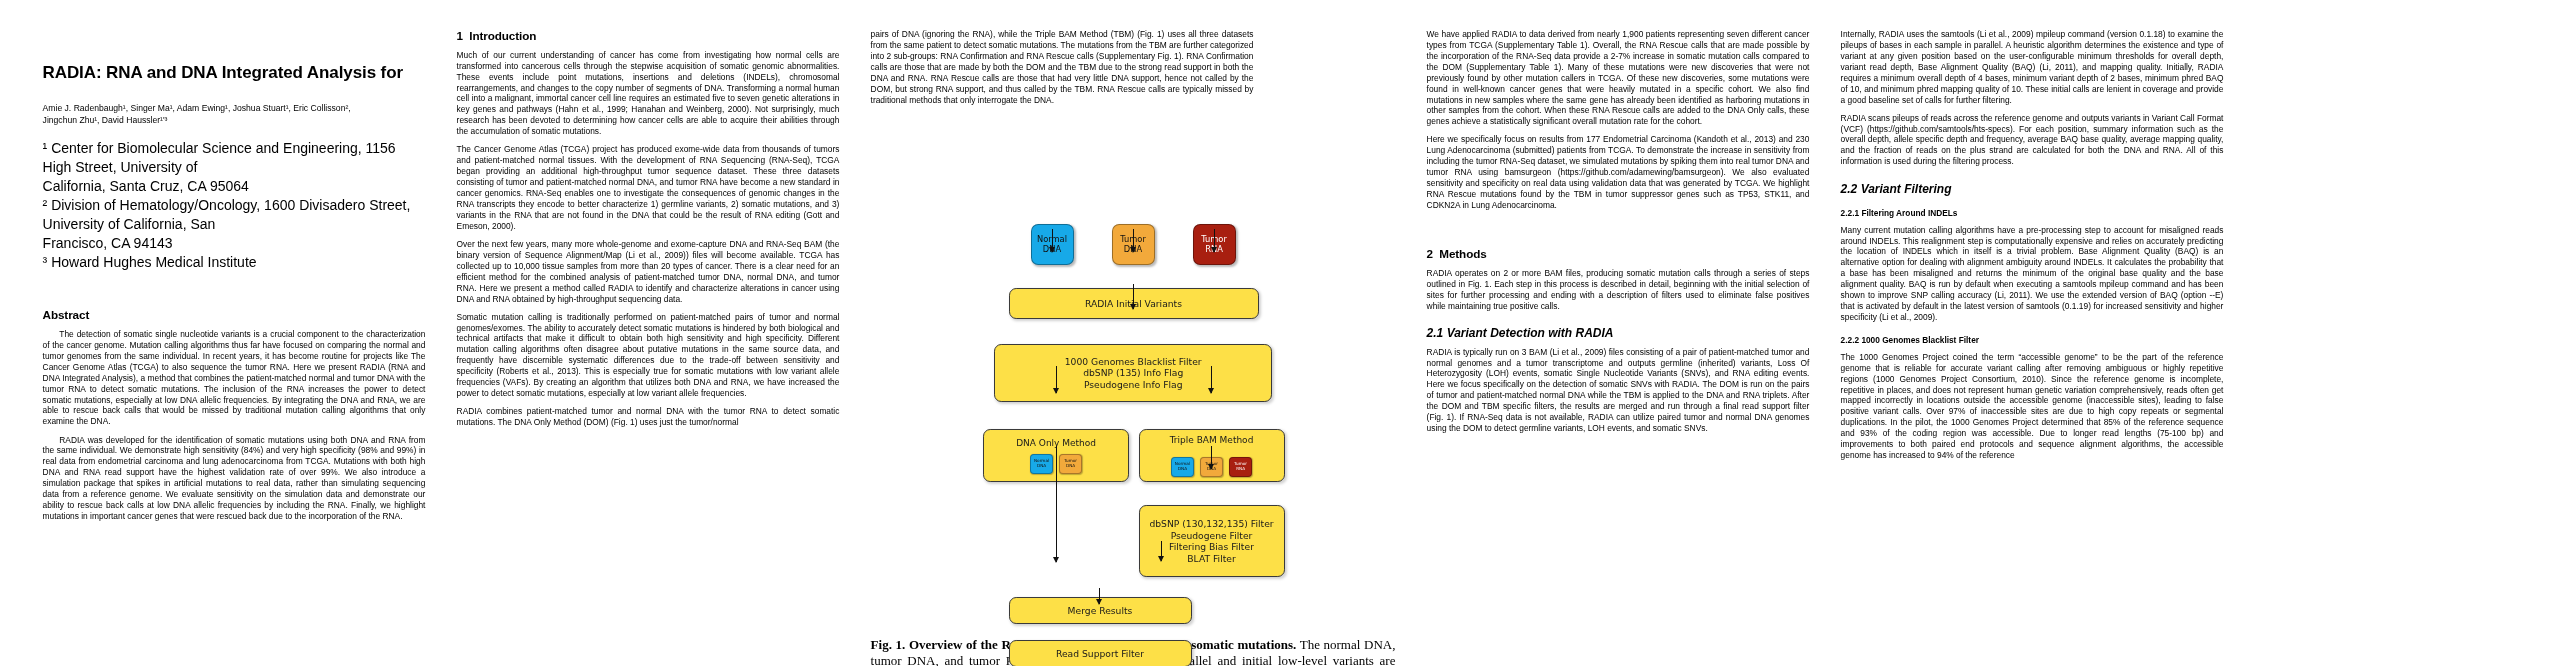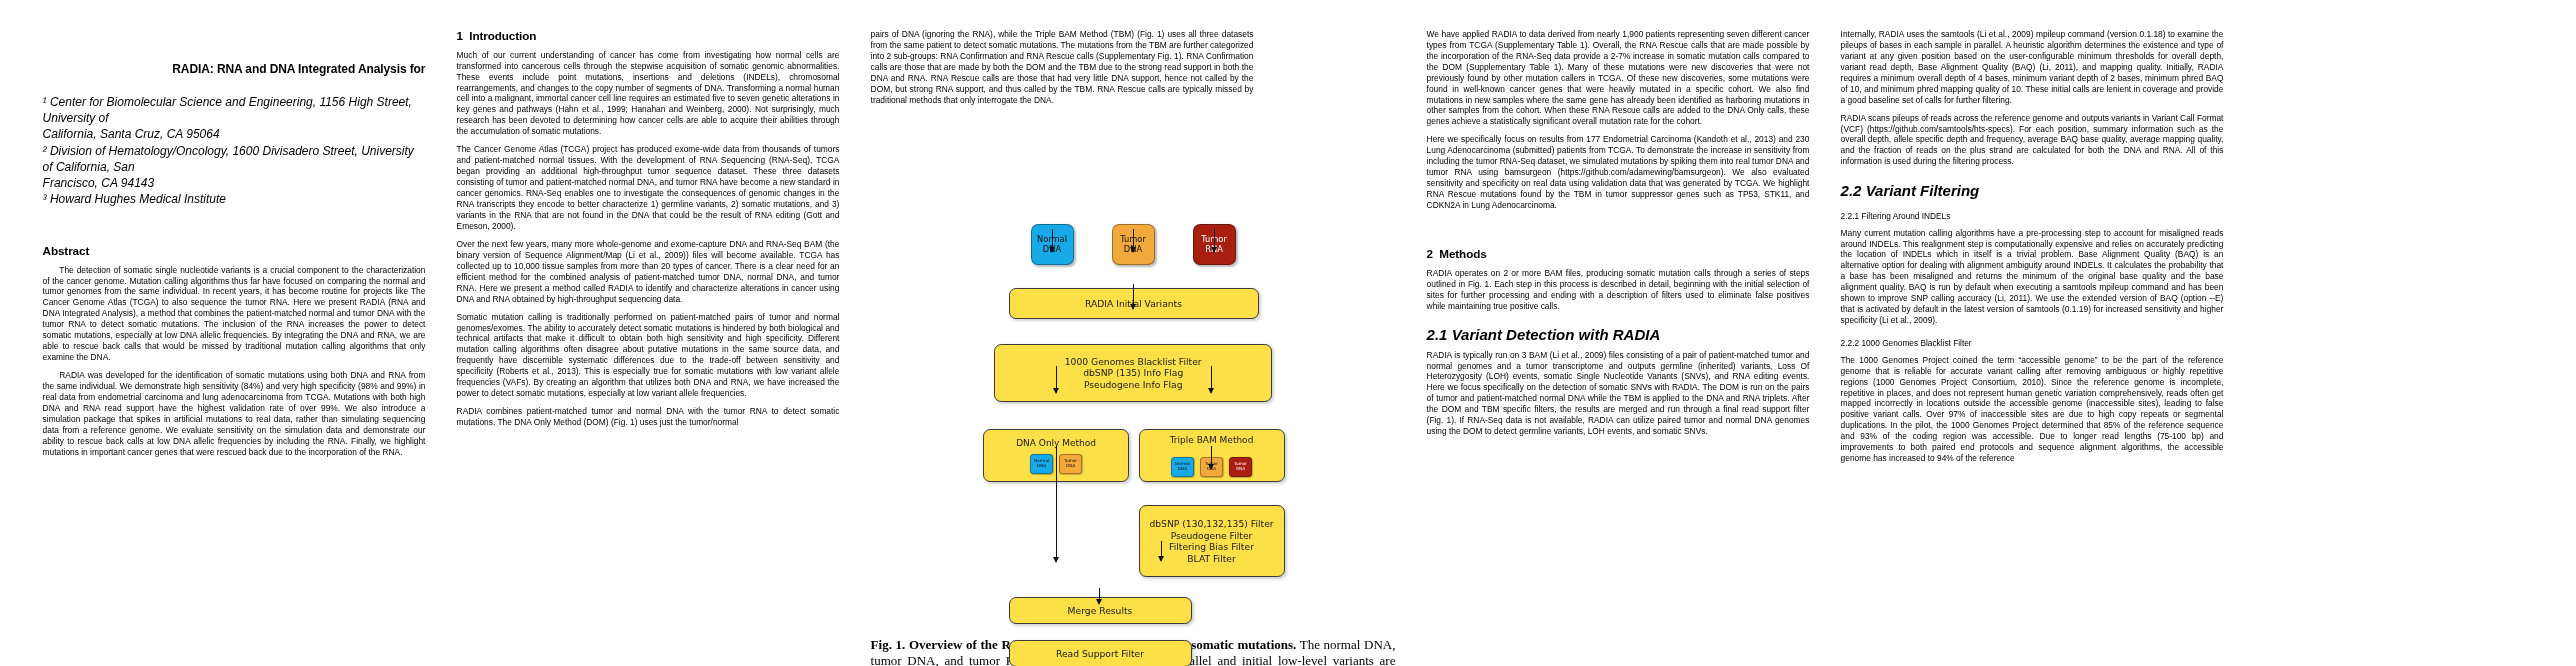--- a/index.html
+++ b/index.html
@@ -25,57 +25,56 @@
   .col {
     width: 414px;
     flex: 0 0 414px;
     padding: 0 15.6px;
     position: relative;
   }
   .col-fig { width: 556px; flex: 0 0 556px; }
 
   
   .title {
-    font-size: 12px;
+    font-size: 17px;
     font-weight: bold;
     line-height: 1.30;
-    text-align: right;
+    text-align: left;
     margin: 33px 0 16px 0;
     letter-spacing: -0.1px;
   }
   .authors {
     font-size: 8.6px;
     line-height: 1.38;
     margin: 19px 0 0 0;
     text-align: left;
   }
   .affils {
-    font-size: 12px;
+    font-size: 14px;
     line-height: 1.36;
     margin: 12.2px 0 0 0;
-    font-style: italic;
   }
   .affils div { margin: 0; }
 
   h2.sec {
     font-size: 11.7px;
     font-weight: bold;
     margin: 36px 0 7.8px 0;
     letter-spacing: -0.1px;
   }
   h2.sec.tight { margin-top: 0; }
   h3.subsec {
-    font-size: 15px;
+    font-size: 12px;
     font-weight: bold;
     font-style: italic;
     margin: 14.5px 0 6.7px 0;
   }
   h4.subsubsec {
     font-size: 8.3px;
-    font-weight: normal;
+    font-weight: bold;
     margin: 12.2px 0 6.7px 0;
   }
   p.body {
     font-size: 8.4px;
     line-height: 1.30;
     text-align: justify;
     margin: 0 0 7.2px 0;
     hyphens: auto;
   }
   p.body.indent { text-indent: 16.7px; }
@@ -166,20 +165,24 @@
 </head>
 <body>
 
 <div class="page">
 
   <div class="col">
     <div class="title">
       <div>RADIA: RNA and DNA Integrated Analysis for</div>
     </div>
 
+    <div class="authors">
+      <div>Amie J. Radenbaugh¹, Singer Ma¹, Adam Ewing¹, Joshua Stuart¹, Eric Collisson²,</div>
+      <div>Jingchun Zhu¹, David Haussler¹'³</div>
+    </div>
 
     <div class="affils">
       <div>¹ Center for Biomolecular Science and Engineering, 1156 High Street, University of</div>
       <div>California, Santa Cruz, CA 95064</div>
       <div>² Division of Hematology/Oncology, 1600 Divisadero Street, University of California, San</div>
       <div>Francisco, CA 94143</div>
       <div>³ Howard Hughes Medical Institute</div>
     </div>
 
     <h2 class="sec">Abstract</h2>

